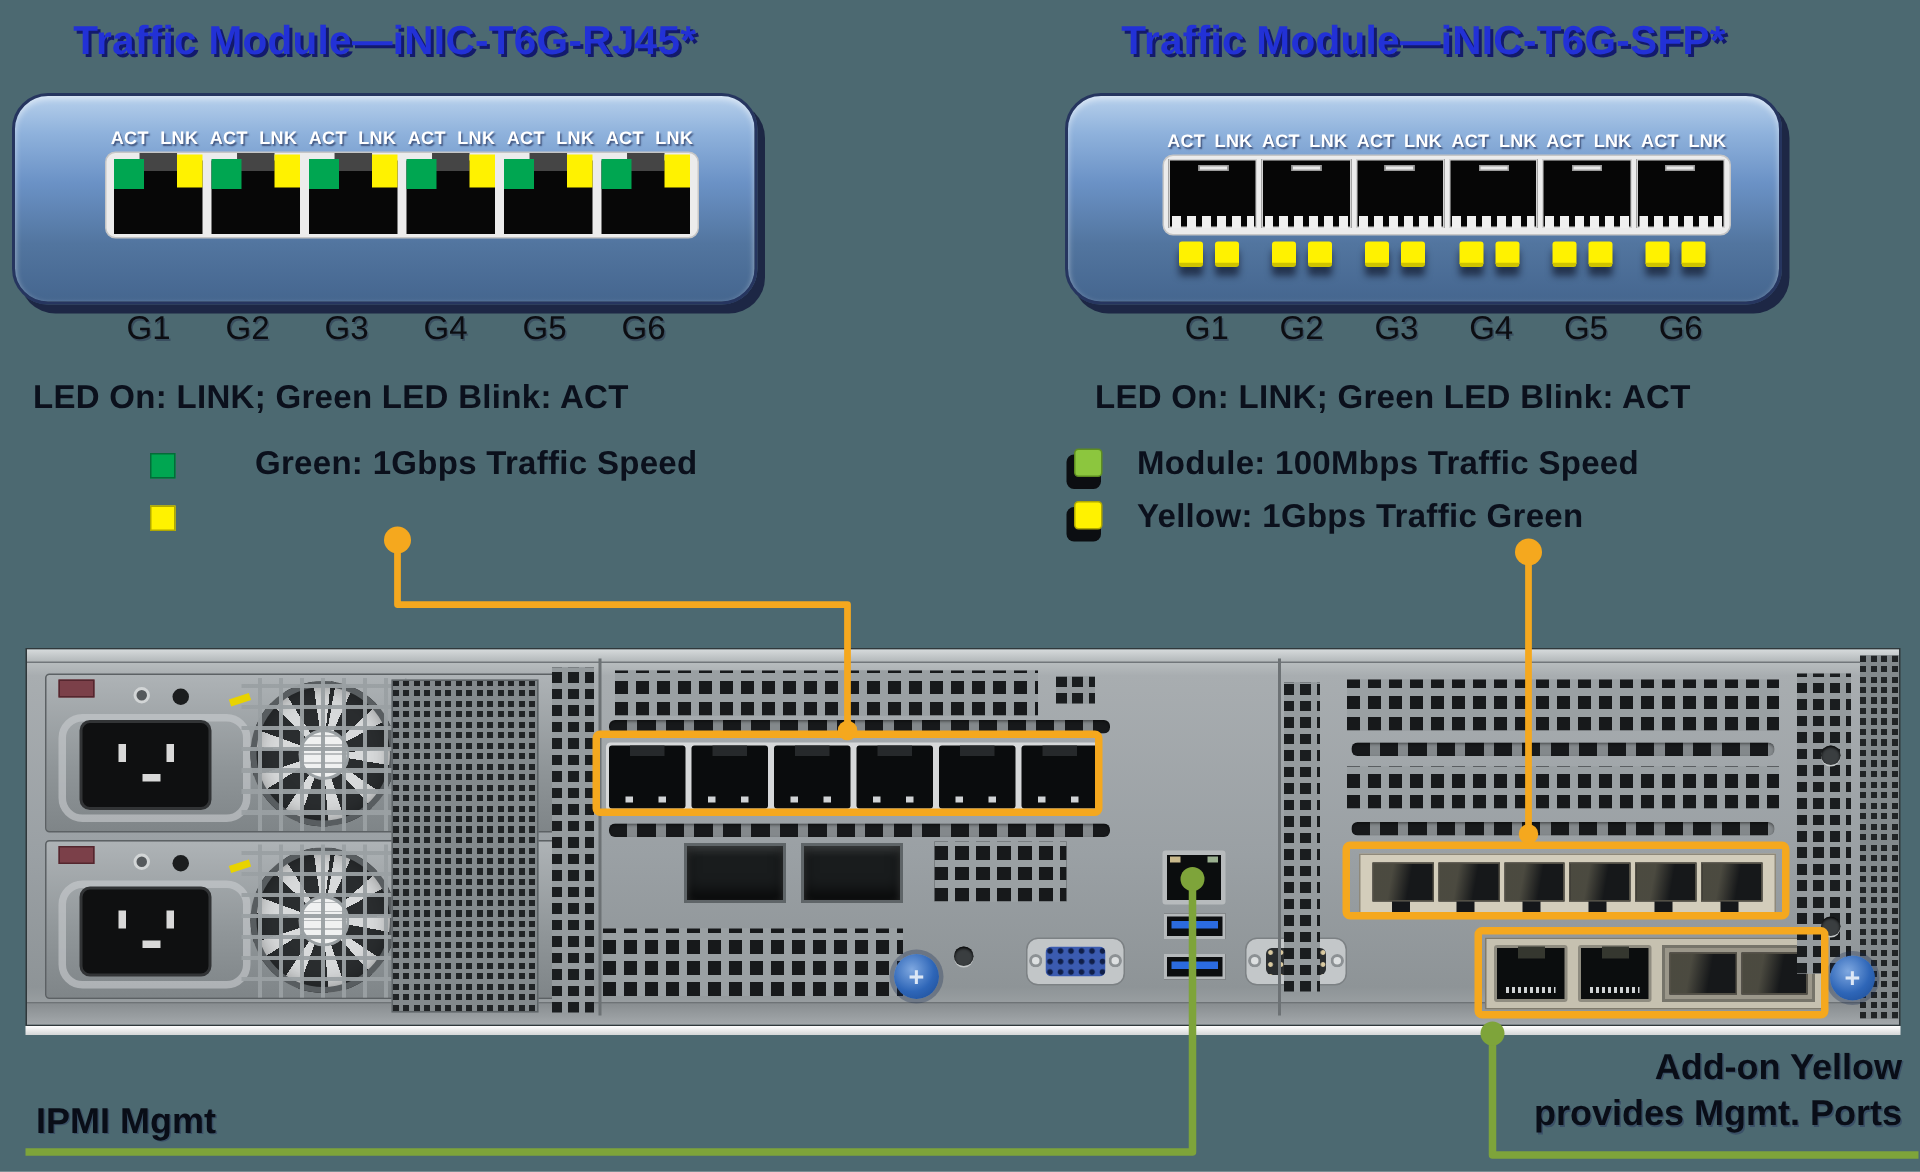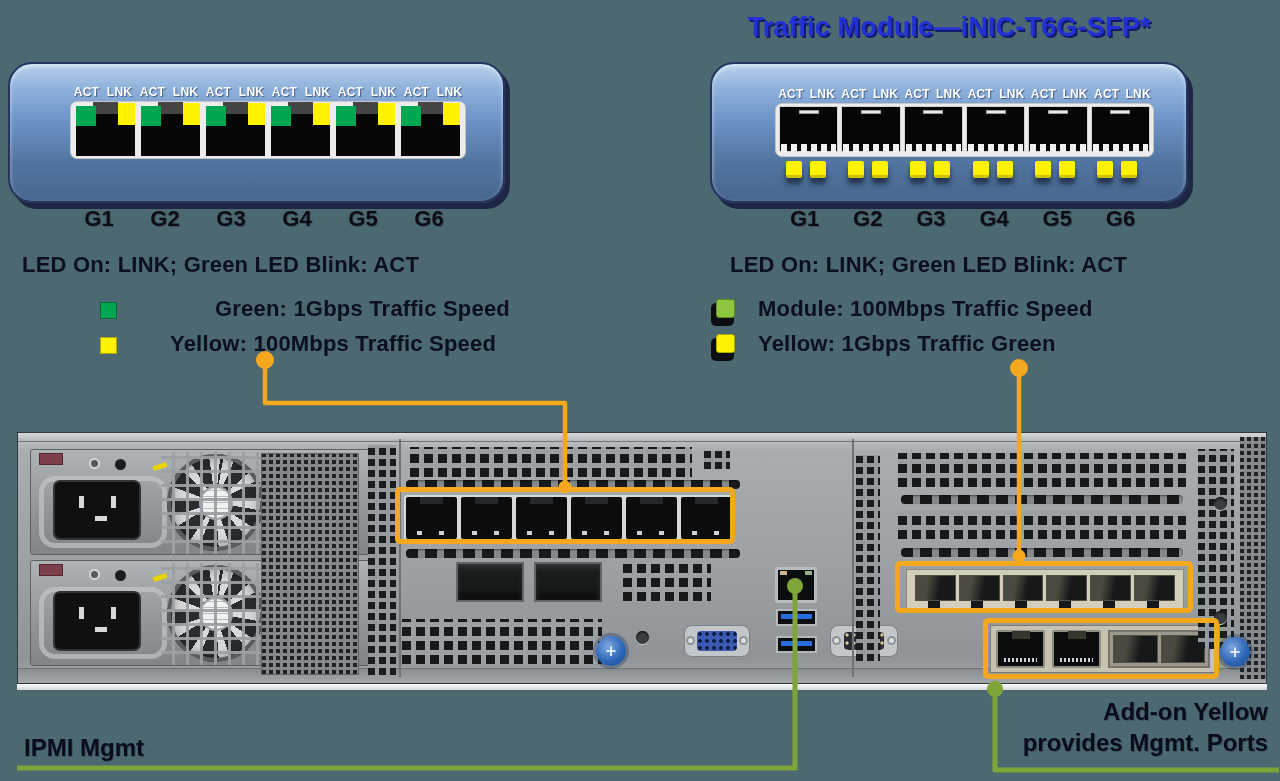--- a/index.html
+++ b/index.html
@@ -44,34 +44,34 @@
   .sfp-port .teeth{left:1px;right:1px;bottom:-1px;height:8px;
      background:repeating-linear-gradient(90deg,#f0f0f0 0 6px, rgba(0,0,0,0) 6px 10px);}
   .sfp-port .tabY{top:100%;margin-top:10px;width:16px;height:17px;background:var(--led-yellow,#FFF200);
      border-bottom:3px solid #cfc400;border-radius:2px;box-shadow:0 6px 5px rgba(10,14,30,.6);}
   .sfp-port .t1{left:10%;}
   .sfp-port .t2{left:52%;}
 
   .g-labels{position:absolute;top:206px;display:flex;}
   #glabels-left{left:66px;width:396px;}
   #glabels-right{left:773px;width:379px;}
-  .g-label{flex:1;text-align:center;font-size:22px;font-weight:bold;color:#0c0d12;text-shadow:1px 1px 0 rgba(22,28,64,.35);}
+  .g-label{flex:1;text-align:center;font-size:22px;font-weight:normal;color:#0c0d12;text-shadow:1px 1px 0 rgba(22,28,64,.35);}
 
   
   .note{position:absolute;font-size:22px;font-weight:bold;color:#0b101c;letter-spacing:.2px;}
   #note-left{left:22px;top:252px;}
   #note-right{left:730px;top:252px;}
   .lg-text{position:absolute;font-size:22px;font-weight:bold;color:#0b101c;letter-spacing:.2px;}
   .sw{position:absolute;width:17px;height:17px;}
   .sw.blob{width:19px;height:19px;border-radius:3px;box-shadow:-3px 6px 0 2px rgba(6,6,10,.92);}
   #sw-l1{left:100px;top:302px;background:var(--led-green,#00A651);border:1px solid #046b38;}
   #sw-l2{left:100px;top:337px;background:var(--led-yellow,#FFF200);border:1px solid #b0a800;}
   #sw-r1{left:716px;top:299px;background:var(--led-green-light,#8CC63E);border:1px solid #5d8c21;}
   #sw-r2{left:716px;top:334px;background:var(--led-yellow,#FFF200);border:1px solid #b0a800;}
-  #lt-l1{left:170px;top:296px;margin-left:45px;}
+  #lt-l1{left:170px;top:296px;}
   #lt-l2{left:170px;top:331px;}
   #lt-r1{left:758px;top:296px;}
   #lt-r2{left:758px;top:331px;}
 
   
   #ipmi-label{position:absolute;left:24px;top:734px;font-size:24px;font-weight:bold;color:#090d17;z-index:50;text-shadow:1px 1px 0 rgba(25,35,85,.35);}
   #addon-label{position:absolute;right:12px;top:696px;text-align:right;font-size:24px;font-weight:bold;color:#090d17;line-height:31px;z-index:50;text-shadow:1px 1px 0 rgba(25,35,85,.35);}
 
   
   #callouts{position:absolute;left:0;top:0;z-index:40;pointer-events:none;}
@@ -173,20 +173,21 @@
   .mgmt-sfp{flex:1;background:#9b978a;border:2px solid #76746a;display:flex;gap:3px;padding:3px;}
   .mgmt-sfp .photo-sfp-slot::after{display:none;}
 
   .hole-ring{position:absolute;width:13px;height:13px;border-radius:50%;background:#3a3e40;box-shadow:inset 0 1px 2px #000, 0 1px 0 #c4c8c9;}
 </style>
 </head>
 <body>
 
 <div id="canvas">
 
+  <div class="mod-title" id="title-left">Traffic Module—iNIC-T6G-RJ45*</div>
   <div class="mod-title" id="title-right">Traffic Module—iNIC-T6G-SFP*</div>
 
   <div class="module" id="module-left">
     <div class="ledrow" id="ledrow-left">
         <div class="led-cell">
           <span class="led-label">ACT</span>
           <span class="led-label">LNK</span>
         </div>
         <div class="led-cell">
           <span class="led-label">ACT</span>
@@ -323,21 +324,20 @@
       <div class="g-label">G3</div>
       <div class="g-label">G4</div>
       <div class="g-label">G5</div>
       <div class="g-label">G6</div>
     </div>
 
   <div class="note" id="note-left">LED On: LINK; Green LED Blink: ACT</div>
   <div class="sw" id="sw-l1"></div>
   <div class="lg-text" id="lt-l1">Green: 1Gbps Traffic Speed</div>
   <div class="sw" id="sw-l2"></div>
-  <div class="lg-text" id="lt-l2">Yellow: 100Mbps Traffic Speed</div>
 
   <div class="note" id="note-right">LED On: LINK; Green LED Blink: ACT</div>
   <div class="sw blob" id="sw-r1"></div>
   <div class="lg-text" id="lt-r1">Module: 100Mbps Traffic Speed</div>
   <div class="sw blob" id="sw-r2"></div>
   <div class="lg-text" id="lt-r2">Yellow: 1Gbps Traffic Green</div>
 
   <div id="chassis">
     <div class="topstrip"></div>
     <div class="botstrip"></div>

